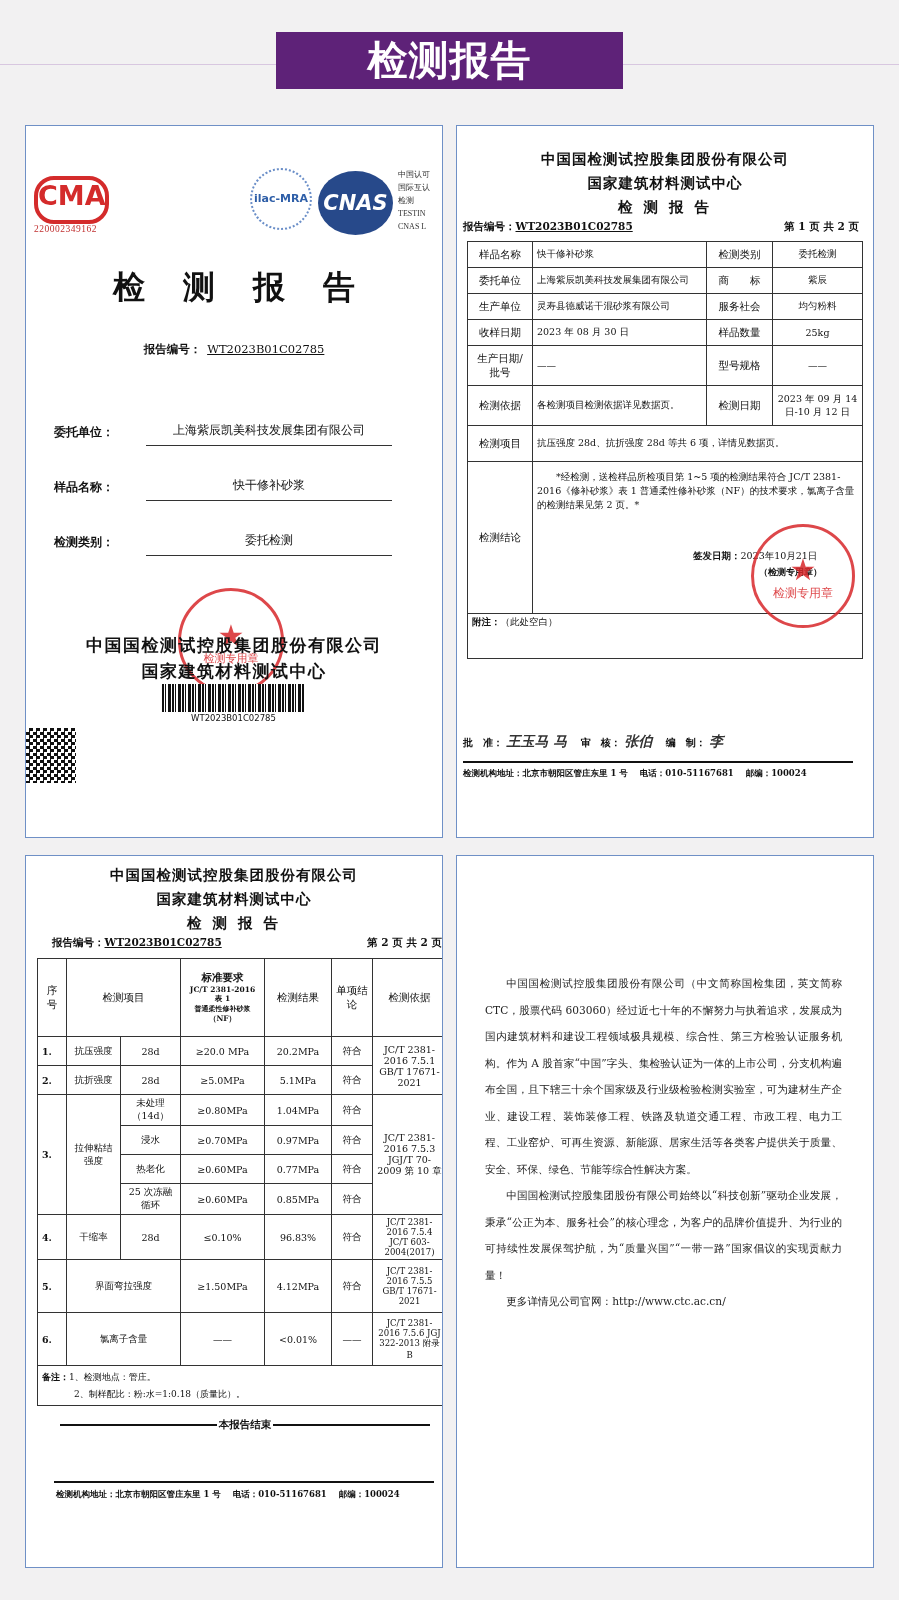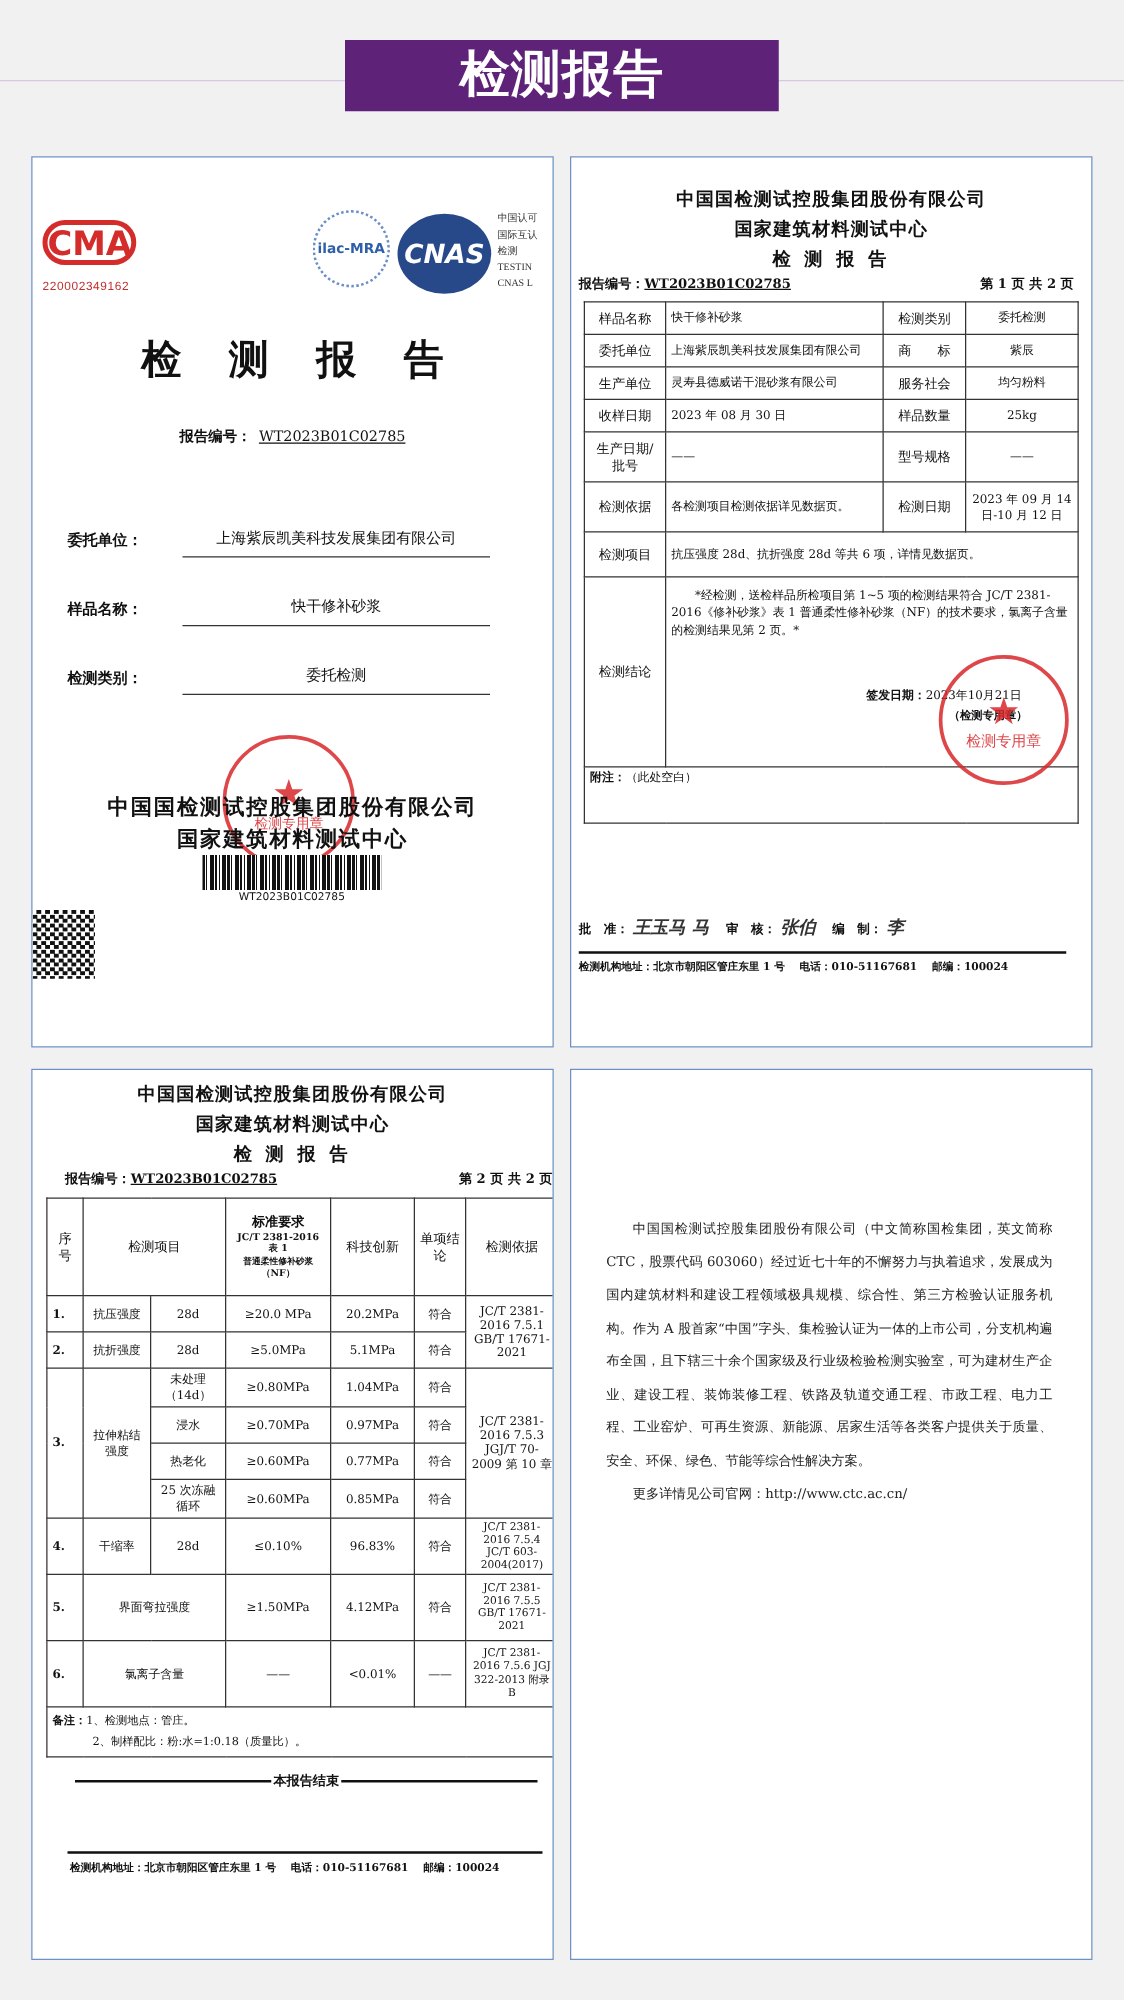--- a/index.html
+++ b/index.html
@@ -7,22 +7,22 @@
 .hdr-line{position:absolute;left:0;right:0;top:64px;height:1px;background:#d8c7e0}
 .hdr{position:absolute;left:276px;top:32px;width:347px;height:57px;background:#5e2278;color:#fff;font-family:"DejaVu Sans",sans-serif;font-weight:bold;font-size:40px;text-align:center;line-height:57px;letter-spacing:1px}
 .page{position:absolute;background:#fff;border:1.5px solid #6f90c6;overflow:hidden}
 #p1{left:25px;top:125px;width:418px;height:713px}
 #p2{left:456px;top:125px;width:418px;height:713px}
 #p3{left:25px;top:855px;width:418px;height:713px}
 #p4{left:456px;top:855px;width:418px;height:713px}
 .abs{position:absolute}
 .bold{font-weight:bold}
 
-.cma{left:8px;top:50px;width:75px;height:36px;border:4px solid #d42b2b;border-radius:20px;color:#d42b2b;font-family:"DejaVu Sans",sans-serif;font-weight:bold;font-size:27px;text-align:center;line-height:32px}
-.cma-num{left:8px;top:98px;color:#c03030;font-family:Liberation Sans, sans-serif;font-size:9.5px;letter-spacing:0.5px}
+.cma{left:8px;top:50px;width:75px;height:48px;border:4px solid #d42b2b;border-radius:20px;color:#d42b2b;font-family:"DejaVu Sans",sans-serif;font-weight:bold;font-size:27px;text-align:center;line-height:32px}
+.cma-num{left:8px;top:98px;color:#c03030;font-family:Liberation Serif, serif;font-size:9.5px;letter-spacing:0.5px}
 .ilac{left:224px;top:42px;width:62px;height:62px;border-radius:50%;border:2px dotted #6a8ec8;color:#2f5fa8;font-family:"DejaVu Sans",sans-serif;font-weight:bold;font-size:11px;text-align:center;line-height:58px}
 .cnas{left:292px;top:45px;width:75px;height:64px;border-radius:50%;background:#27498a;color:#fff;font-family:"DejaVu Sans",sans-serif;font-style:italic;font-weight:bold;font-size:21px;text-align:center;line-height:64px}
 .cnas-txt{left:372px;top:42px;font-size:8px;line-height:13px;color:#333;white-space:pre;font-family:Liberation Serif, serif}
 .big-title{left:0;right:0;top:140px;text-align:center;font-size:32px;font-weight:bold;letter-spacing:38px;padding-left:38px}
 .rptno{left:0;right:0;top:216px;text-align:center;font-size:11.5px}
 .rptno .v{text-decoration:underline;font-weight:normal;margin-left:6px}
 .field-lbl{left:28px;font-size:12px;font-weight:bold}
 .field-val{left:120px;width:246px;text-align:center;font-size:12px;border-bottom:1.3px solid #333;padding-bottom:6px}
 .seal{border:3px solid #d8282b;border-radius:50%;color:#d8282b;text-align:center;opacity:0.85}
 .seal .star{font-size:30px;line-height:1}
@@ -190,21 +190,21 @@
         <tr style="height:78px">
       <td class="l">序号</td>
       <td class="l" colspan="2">检测项目</td>
       <td class="c" style="font-weight:bold">
             <div style="font-size:10.5px">标准要求</div>
             <div style="font-size:7.5px">JC/T 2381-2016</div>
             <div style="font-size:7.5px">表 1</div>
             <div style="font-size:7px">普通柔性修补砂浆</div>
             <div style="font-size:7.5px">（NF）</div>
           </td>
-      <td class="l">科技创新</td>
+      <td class="l">检测结果</td>
       <td class="l">单项结论</td>
       <td class="l">检测依据</td>
     </tr>
     <tr style="height:29px">
       <td class="bold">1.</td>
       <td class="c">抗压强度</td>
       <td class="c">28d</td>
       <td class="c">≥20.0 MPa</td>
       <td class="c">20.2MPa</td>
       <td class="c">符合</td>
@@ -284,15 +284,16 @@
     <span style="font-size:10.5px;font-weight:bold;padding:0 2px">本报告结束</span>
     <div style="flex:1;height:1.5px;background:#111"></div>
   </div>
   <div class="abs" style="left:28px;top:625px;width:380px;height:2px;background:#111"></div>
   <div class="abs foot" style="left:30px;top:633px"><span>检测机构地址：北京市朝阳区管庄东里 1 号</span>&nbsp;&nbsp;&nbsp;&nbsp;<span>电话：010-51167681</span>&nbsp;&nbsp;&nbsp;&nbsp;<span>邮编：100024</span></div>
 </div>
 
 <div class="page" id="p4">
   <div class="abs p4-body">
     <p>中国国检测试控股集团股份有限公司（中文简称国检集团，英文简称 CTC，股票代码 603060）经过近七十年的不懈努力与执着追求，发展成为国内建筑材料和建设工程领域极具规模、综合性、第三方检验认证服务机构。作为 A 股首家“中国”字头、集检验认证为一体的上市公司，分支机构遍布全国，且下辖三十余个国家级及行业级检验检测实验室，可为建材生产企业、建设工程、装饰装修工程、铁路及轨道交通工程、市政工程、电力工程、工业窑炉、可再生资源、新能源、居家生活等各类客户提供关于质量、安全、环保、绿色、节能等综合性解决方案。</p>
+    <p>中国国检测试控股集团股份有限公司始终以“科技创新”驱动企业发展，秉承“公正为本、服务社会”的核心理念，为客户的品牌价值提升、为行业的可持续性发展保驾护航，为“质量兴国”“一带一路”国家倡议的实现贡献力量！</p>
     <p>更多详情见公司官网：http://www.ctc.ac.cn/</p>
   </div>
 </div>
 
 </body></html>

